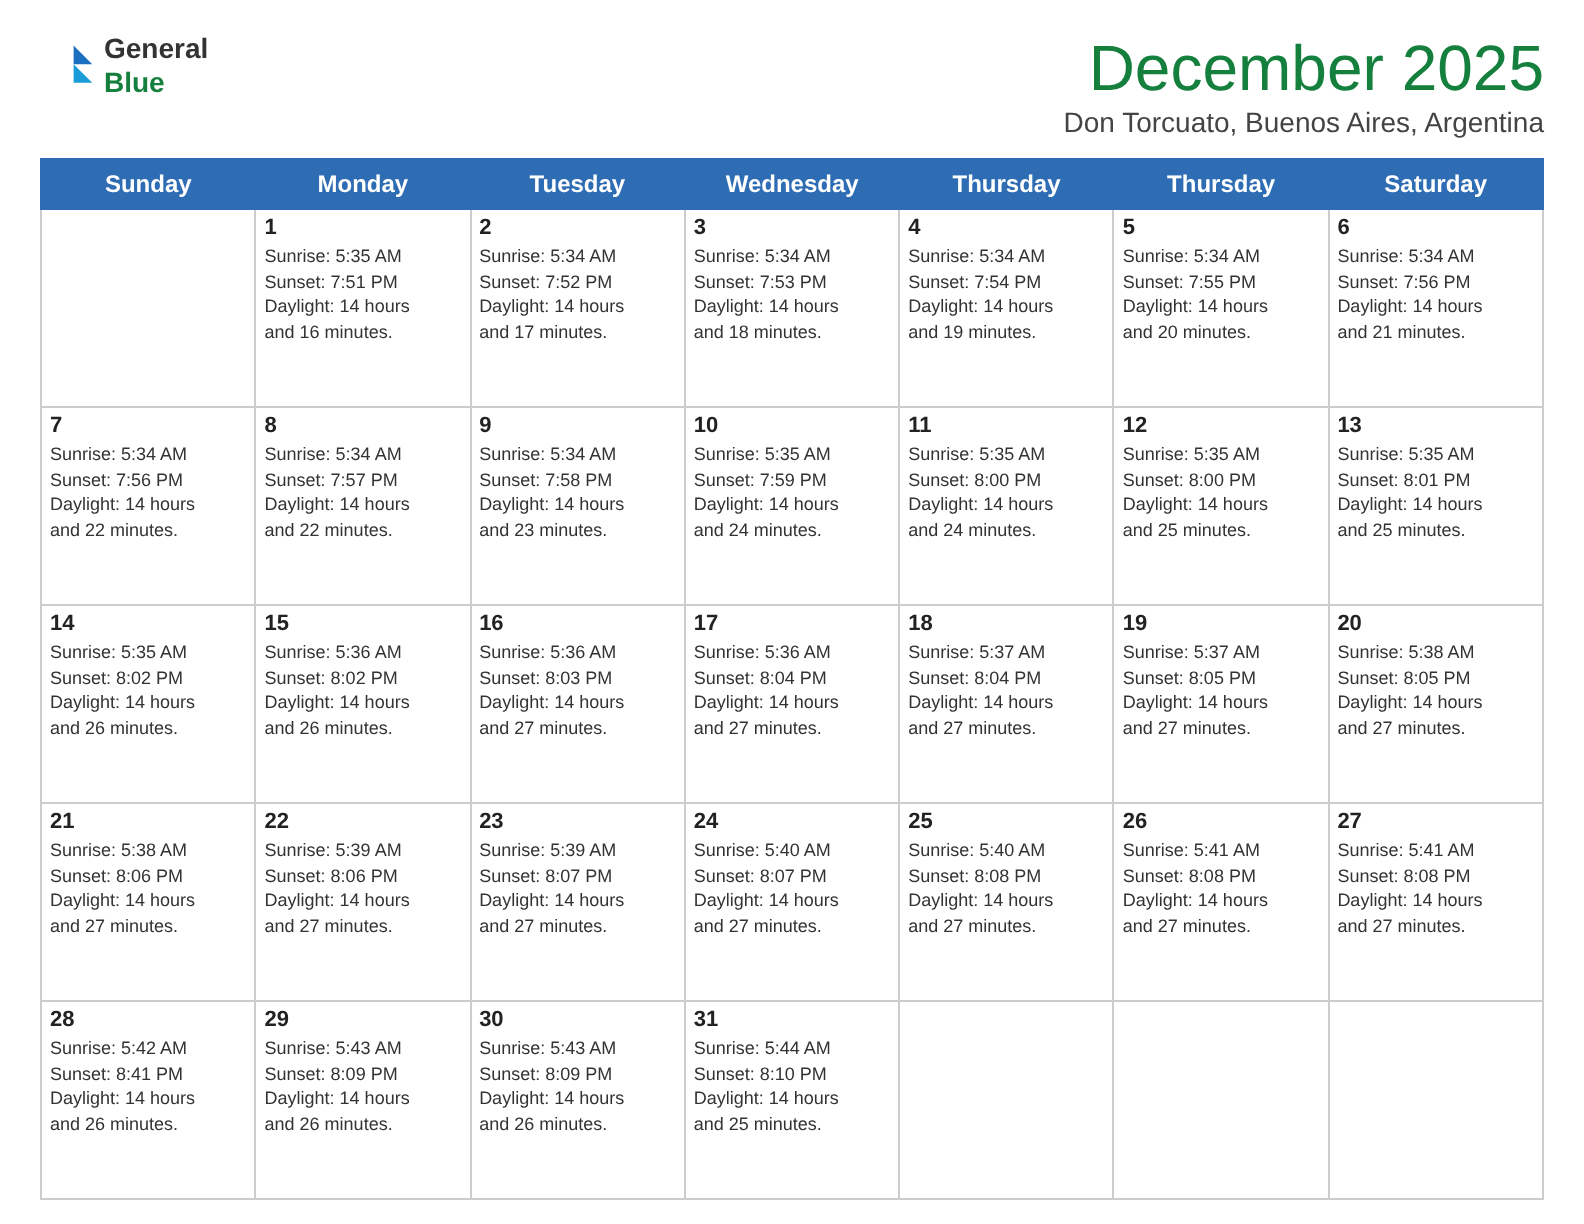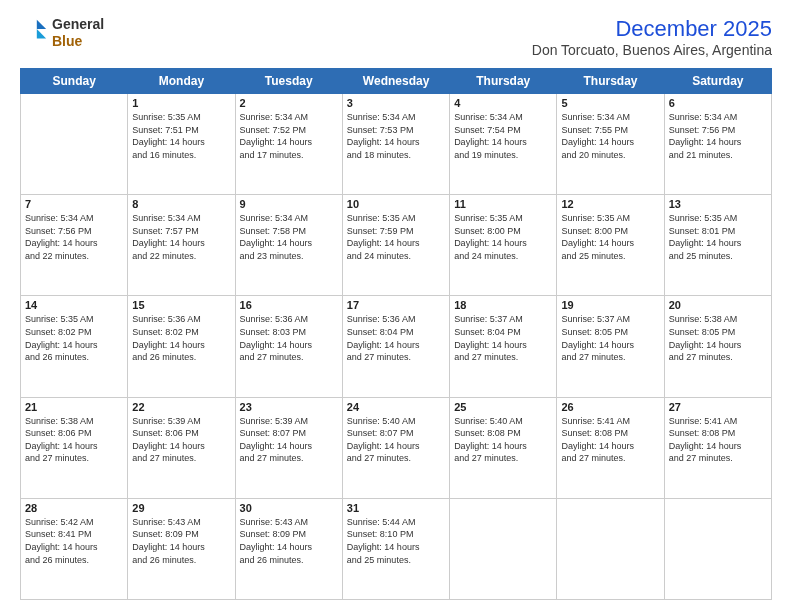--- a/index.html
+++ b/index.html
@@ -18,41 +18,41 @@
       flex-direction: column;
     }
     .header {
       display: flex;
       justify-content: space-between;
       align-items: flex-start;
       margin-bottom: 10px;
     }
     .logo {
       display: flex;
-      align-items: flex-start;
+      align-items: center;
       gap: 4px;
     }
     .logo-text {
       font-size: 14px;
       font-weight: bold;
       line-height: 1.2;
     }
     .logo-general { color: #333; }
-    .logo-blue { color: #a16207; }
+    .logo-blue { color: #15803d; }
     .logo-icon {
       width: 28px;
       height: 28px;
     }
     .title-block {
       text-align: right;
     }
     .month-title {
-      font-size: 22px;
+      font-size: 32px;
       font-weight: normal;
-      color: #1d4ed8;
+      color: #15803d;
     }
     .location-title {
       font-size: 14px;
       color: #444;
       margin-left: 43px;
     }
     .calendar {
       flex: 1;
       border: 1px solid #bbb;
       border-collapse: collapse;

